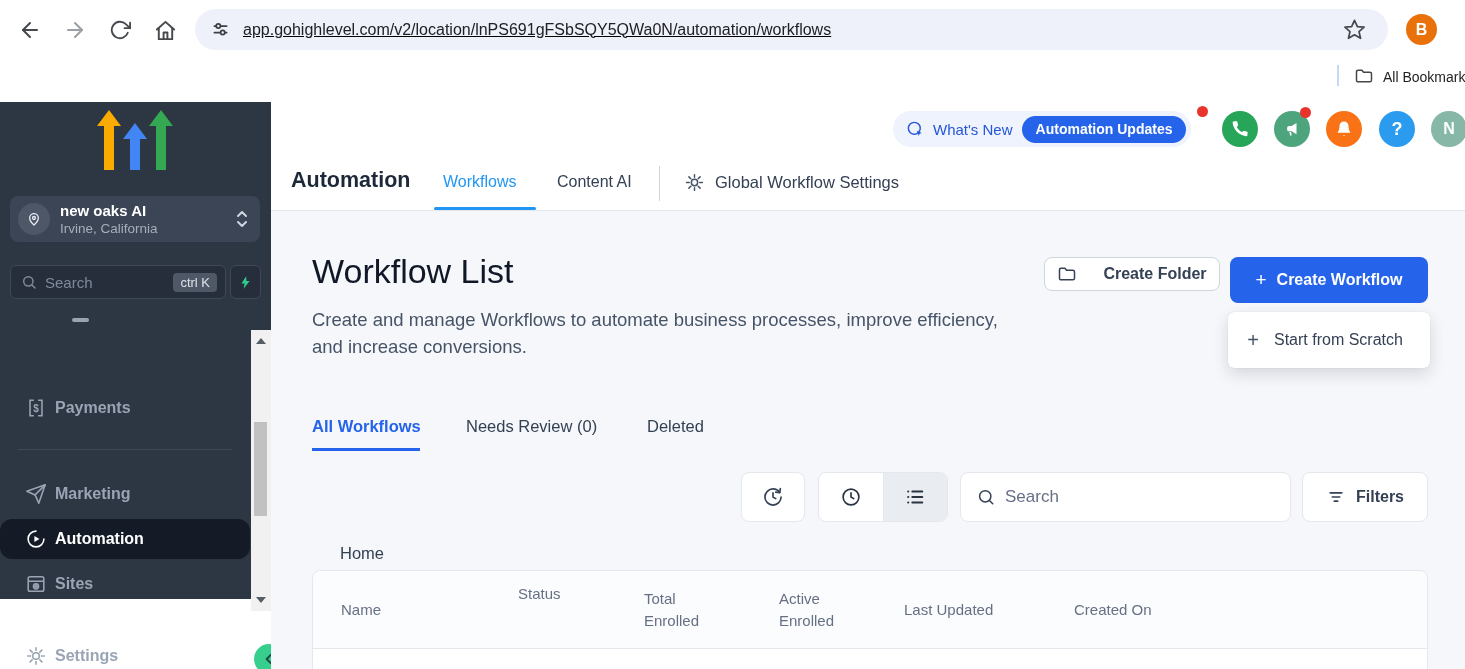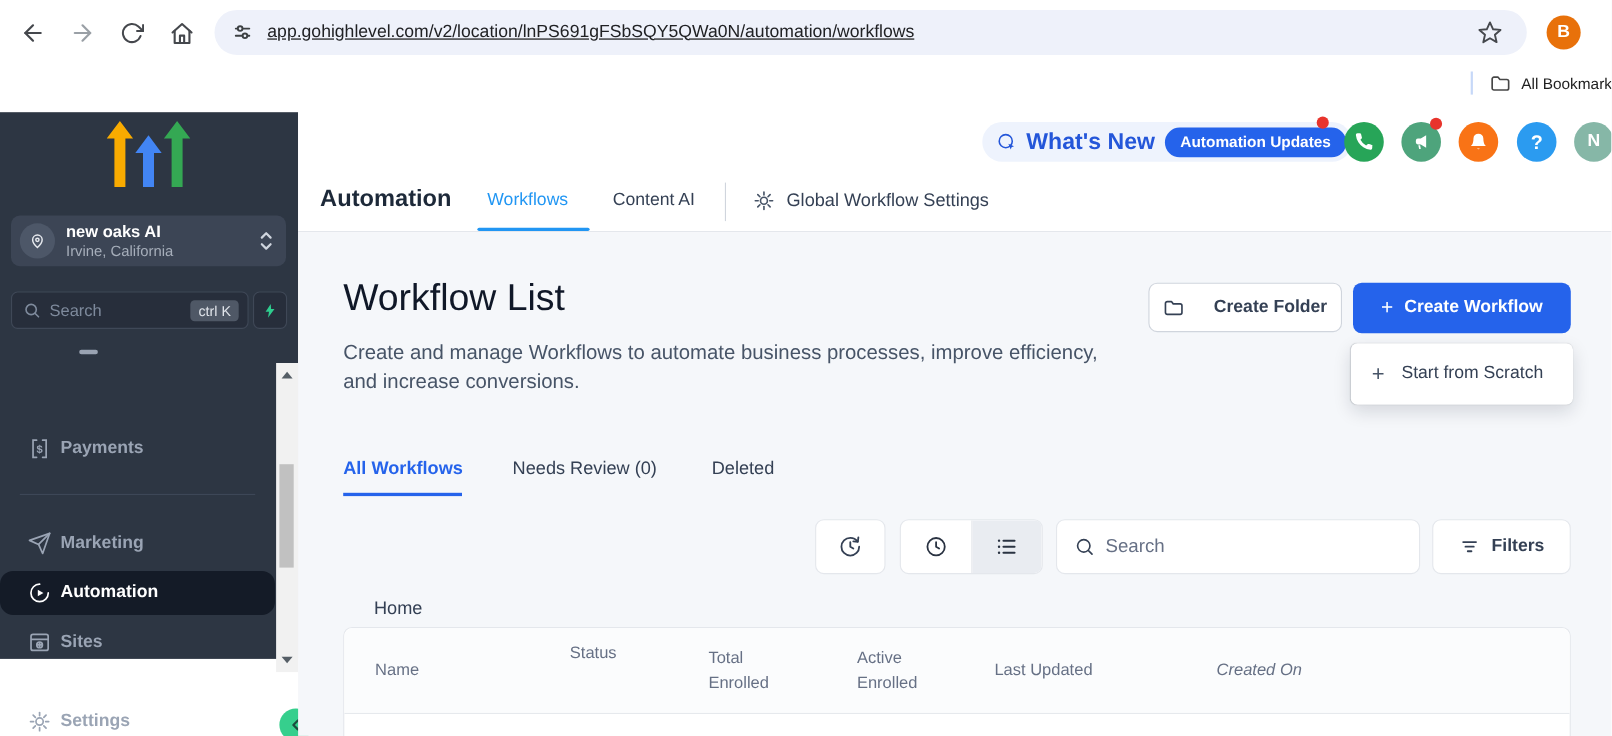--- a/index.html
+++ b/index.html
@@ -27,21 +27,21 @@
   .navitem .lbl { margin-left:8px; }
   .navitem.active { background:#141b27; border-radius:12px; color:#ffffff; }
   .side-scroll { position:absolute; left:251px; top:228px; width:20px; height:281px; background:#f1f1f1; }
   .scroll-thumb { position:absolute; left:3px; top:92px; width:13px; height:94px; background:#c1c1c1; }
   .caret-up { width:0; height:0; border-left:5px solid transparent; border-right:5px solid transparent; border-bottom:6px solid #555e66; }
   .caret-dn { width:0; height:0; border-left:5px solid transparent; border-right:5px solid transparent; border-top:6px solid #555e66; }
 
   
   .band { position:absolute; left:271px; top:102px; width:1194px; height:109px; background:#fff; border-bottom:1px solid #e4e7ec; }
   .whatsnew { position:absolute; left:893px; top:111px; height:36px; background:#eef3fd; border-radius:18px; display:flex; align-items:center; padding:0 5px 0 13px; color:#2456d9; cursor:pointer; }
-  .wn-label { font-size:21px; font-weight:700; margin:0 9px 0 8px; }
+  .wn-label { font-size:15px; font-weight:400; margin:0 9px 0 8px; }
   .wn-pill { background:#2563eb; color:#fff; font-size:14px; font-weight:700; height:27px; border-radius:14px; display:flex; align-items:center; padding:0 14px; }
   .circle-btn { position:absolute; top:111px; width:36px; height:36px; border-radius:50%; display:flex; align-items:center; justify-content:center; color:#fff; cursor:pointer; }
   .red-dot { position:absolute; width:11px; height:11px; border-radius:50%; background:#e8342c; }
   .app-title { position:absolute; left:291px; top:168px; font-size:21.5px; font-weight:700; color:#1d2939; }
   .hdr-tab { position:absolute; top:173px; font-size:16px; font-weight:500; color:#344054; cursor:pointer; }
   .hdr-tab.active { color:#2196f3; }
   .tab-underline { position:absolute; height:3px; background:#2196f3; border-radius:2px; }
 
   
   .content { position:absolute; left:271px; top:211px; width:1194px; height:458px; background:#f5f7fa; }
@@ -304,21 +304,21 @@
           <line x1="16.2" y1="7.8" x2="18.4" y2="5.6"></line>
         </g>
       </svg>
   </div>
   <div class="hdr-tab" style="left:715px;font-size:16.5px;">Global Workflow Settings</div>
 
   <div class="content">
     <div class="h1">Workflow List</div>
     <div class="desc">Create and manage Workflows to automate business processes, improve efficiency, and increase conversions.</div>
 
-    <div class="btn btn-white" style="position:absolute;left:773px;top:46px;width:176px;height:45px;gap:16px;">
+    <div class="btn btn-white" style="position:absolute;left:773px;top:46px;width:176px;height:34px;gap:16px;">
       <svg width="20" height="20" viewBox="0 0 24 24" fill="none" stroke="currentColor" stroke-width="1.8" stroke-linejoin="round">
           <path d="M3 7a2 2 0 0 1 2-2h4.5l2 2.5H19a2 2 0 0 1 2 2V17a2 2 0 0 1-2 2H5a2 2 0 0 1-2-2z"></path>
         </svg>
       <span style="margin-left:10px;">Create Folder</span>
     </div>
 
     <div class="btn btn-blue" style="position:absolute;left:959px;top:46px;width:198px;height:46px;">
       <span style="font-size:19px;font-weight:400;">+</span>
       <span style="margin-left:10px;">Create Workflow</span>
     </div>
@@ -379,18 +379,18 @@
 
     <div class="breadcrumb">Home</div>
 
     <div class="table-card">
       <div class="thead">
         <span class="th" style="left:28px;top:28px;">Name</span>
         <span class="th" style="left:205px;top:12px;">Status</span>
         <span class="th" style="left:331px;top:17px;width:72px;">Total Enrolled</span>
         <span class="th" style="left:466px;top:17px;width:72px;">Active Enrolled</span>
         <span class="th" style="left:591px;top:28px;">Last Updated</span>
-        <span class="th" style="left:793px;top:28px;font-style:italic;">Created On</span>
+        <span class="th" style="left:761px;top:28px;">Created On</span>
       </div>
     </div>
   </div>
 
 </div>
 
 </body></html>

